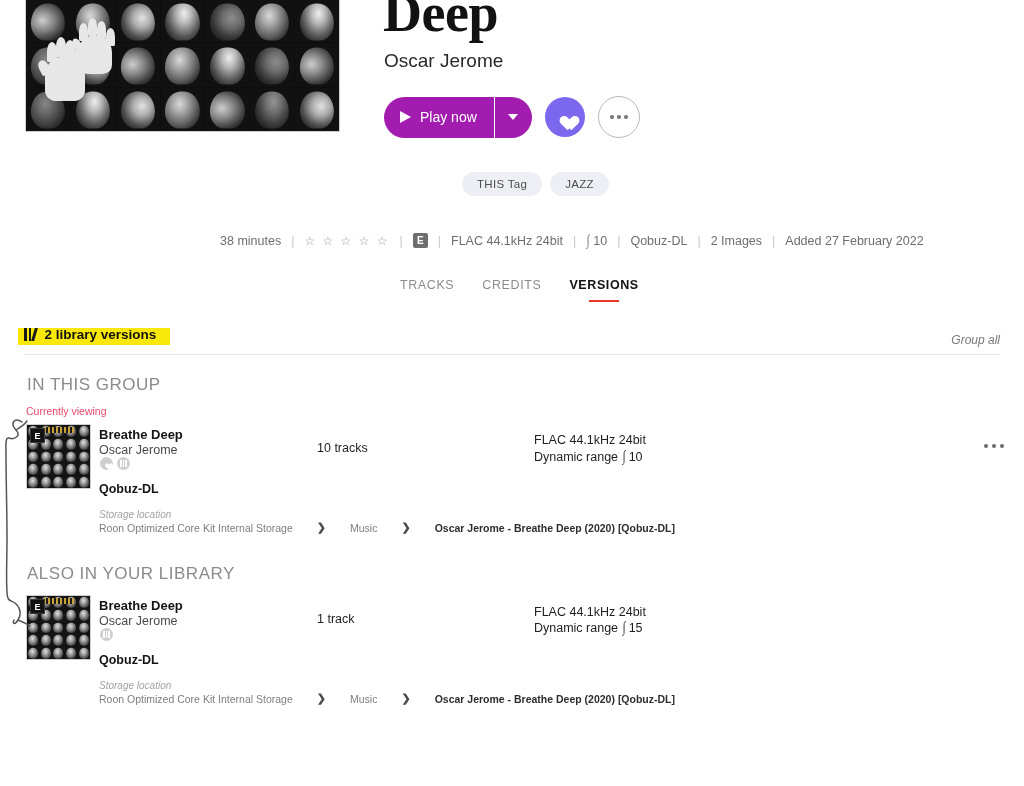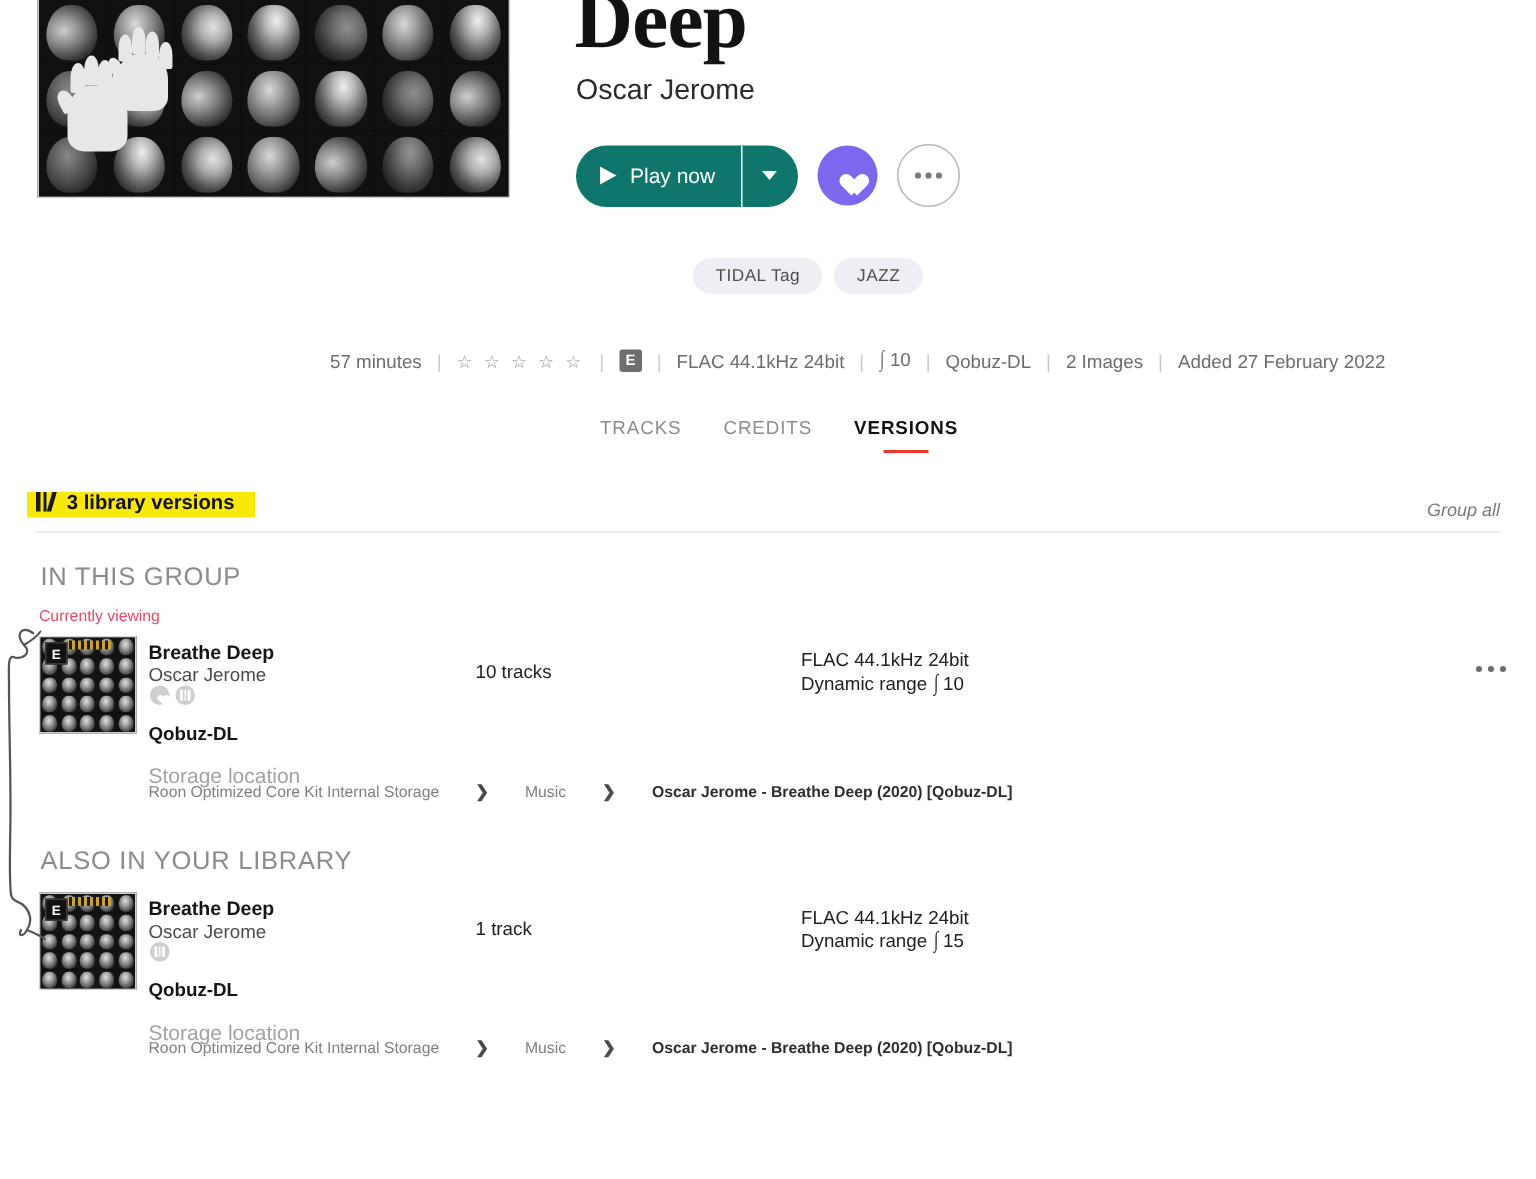--- a/index.html
+++ b/index.html
@@ -95,21 +95,21 @@
   .actions {
     position: absolute;
     left: 384px; top: 96px;
     display: flex;
     align-items: center;
   }
   .play-group {
     display: flex;
     align-items: center;
     height: 41px;
-    background: #0f766e;
+    background: #a21caf;
     border-radius: 21px;
     overflow: hidden;
   }
   .play-main {
     display: flex;
     align-items: center;
     gap: 9px;
     padding: 0 17px 0 16px;
     height: 100%;
     color: #fff;
@@ -366,21 +366,21 @@
   .fmt-line2 { position: absolute; font-size: 12.5px; color: #1e1e1e; }
   .fmt-hl { position: absolute; background: #fbe80b; z-index: -1; }
   .row-more {
     position: absolute;
     display: flex;
     gap: 4px;
     cursor: pointer;
   }
   .row-more i { width: 4px; height: 4px; border-radius: 50%; background: #6b6b6b; display: block; }
 
-  .storage-label { position: absolute; font-size: 14px; color: #a2a2a2; }
+  .storage-label { position: absolute; font-size: 10px; color: #a2a2a2; font-style: italic; }
   .storage-path {
     position: absolute;
     font-size: 10.5px;
     color: #7e7e7e;
     display: flex;
     align-items: center;
     gap: 24px;
     white-space: nowrap;
   }
   .storage-path .chev { font-size: 11px; color: #4a4a4a; font-weight: 700; }
@@ -489,26 +489,26 @@
       <span class="dots3">
           <i></i>
           <i></i>
           <i></i>
         </span>
     </div>
   </div>
 </div>
 
 <div class="tags">
-  <div class="tag">TIDAL Tag</div>
+  <div class="tag">THIS Tag</div>
   <div class="tag">JAZZ</div>
 </div>
 
 <div class="meta">
-  <span>57 minutes</span>
+  <span>38 minutes</span>
   <span class="sep">|</span>
   <span class="stars">☆ ☆ ☆ ☆ ☆</span>
   <span class="sep">|</span>
   <span class="ebadge">E</span>
   <span class="sep">|</span>
   <span>FLAC 44.1kHz 24bit</span>
   <span class="sep">|</span>
   <span><span class="dr-glyph">∫</span><span>10</span></span>
   <span class="sep">|</span>
   <span>Qobuz-DL</span>
@@ -524,21 +524,21 @@
   <div class="tab active">VERSIONS</div>
 </div>
 
 <div class="vh-hl"></div>
 <div class="vh">
   <span class="vh-icon">
       <i></i>
       <i></i>
       <i></i>
     </span>
-  <span class="vh-label">3 library versions</span>
+  <span class="vh-label">2 library versions</span>
 </div>
 <div class="group-all">Group all</div>
 <div class="hrule"></div>
 
 <div class="section-label" style="top:375px">IN THIS GROUP</div>
 <div class="currently-viewing">Currently viewing</div>
 
 <div class="vrow">
   <div class="thumb" style="left:26px; top:424px">
     <div class="thumb-grid">

